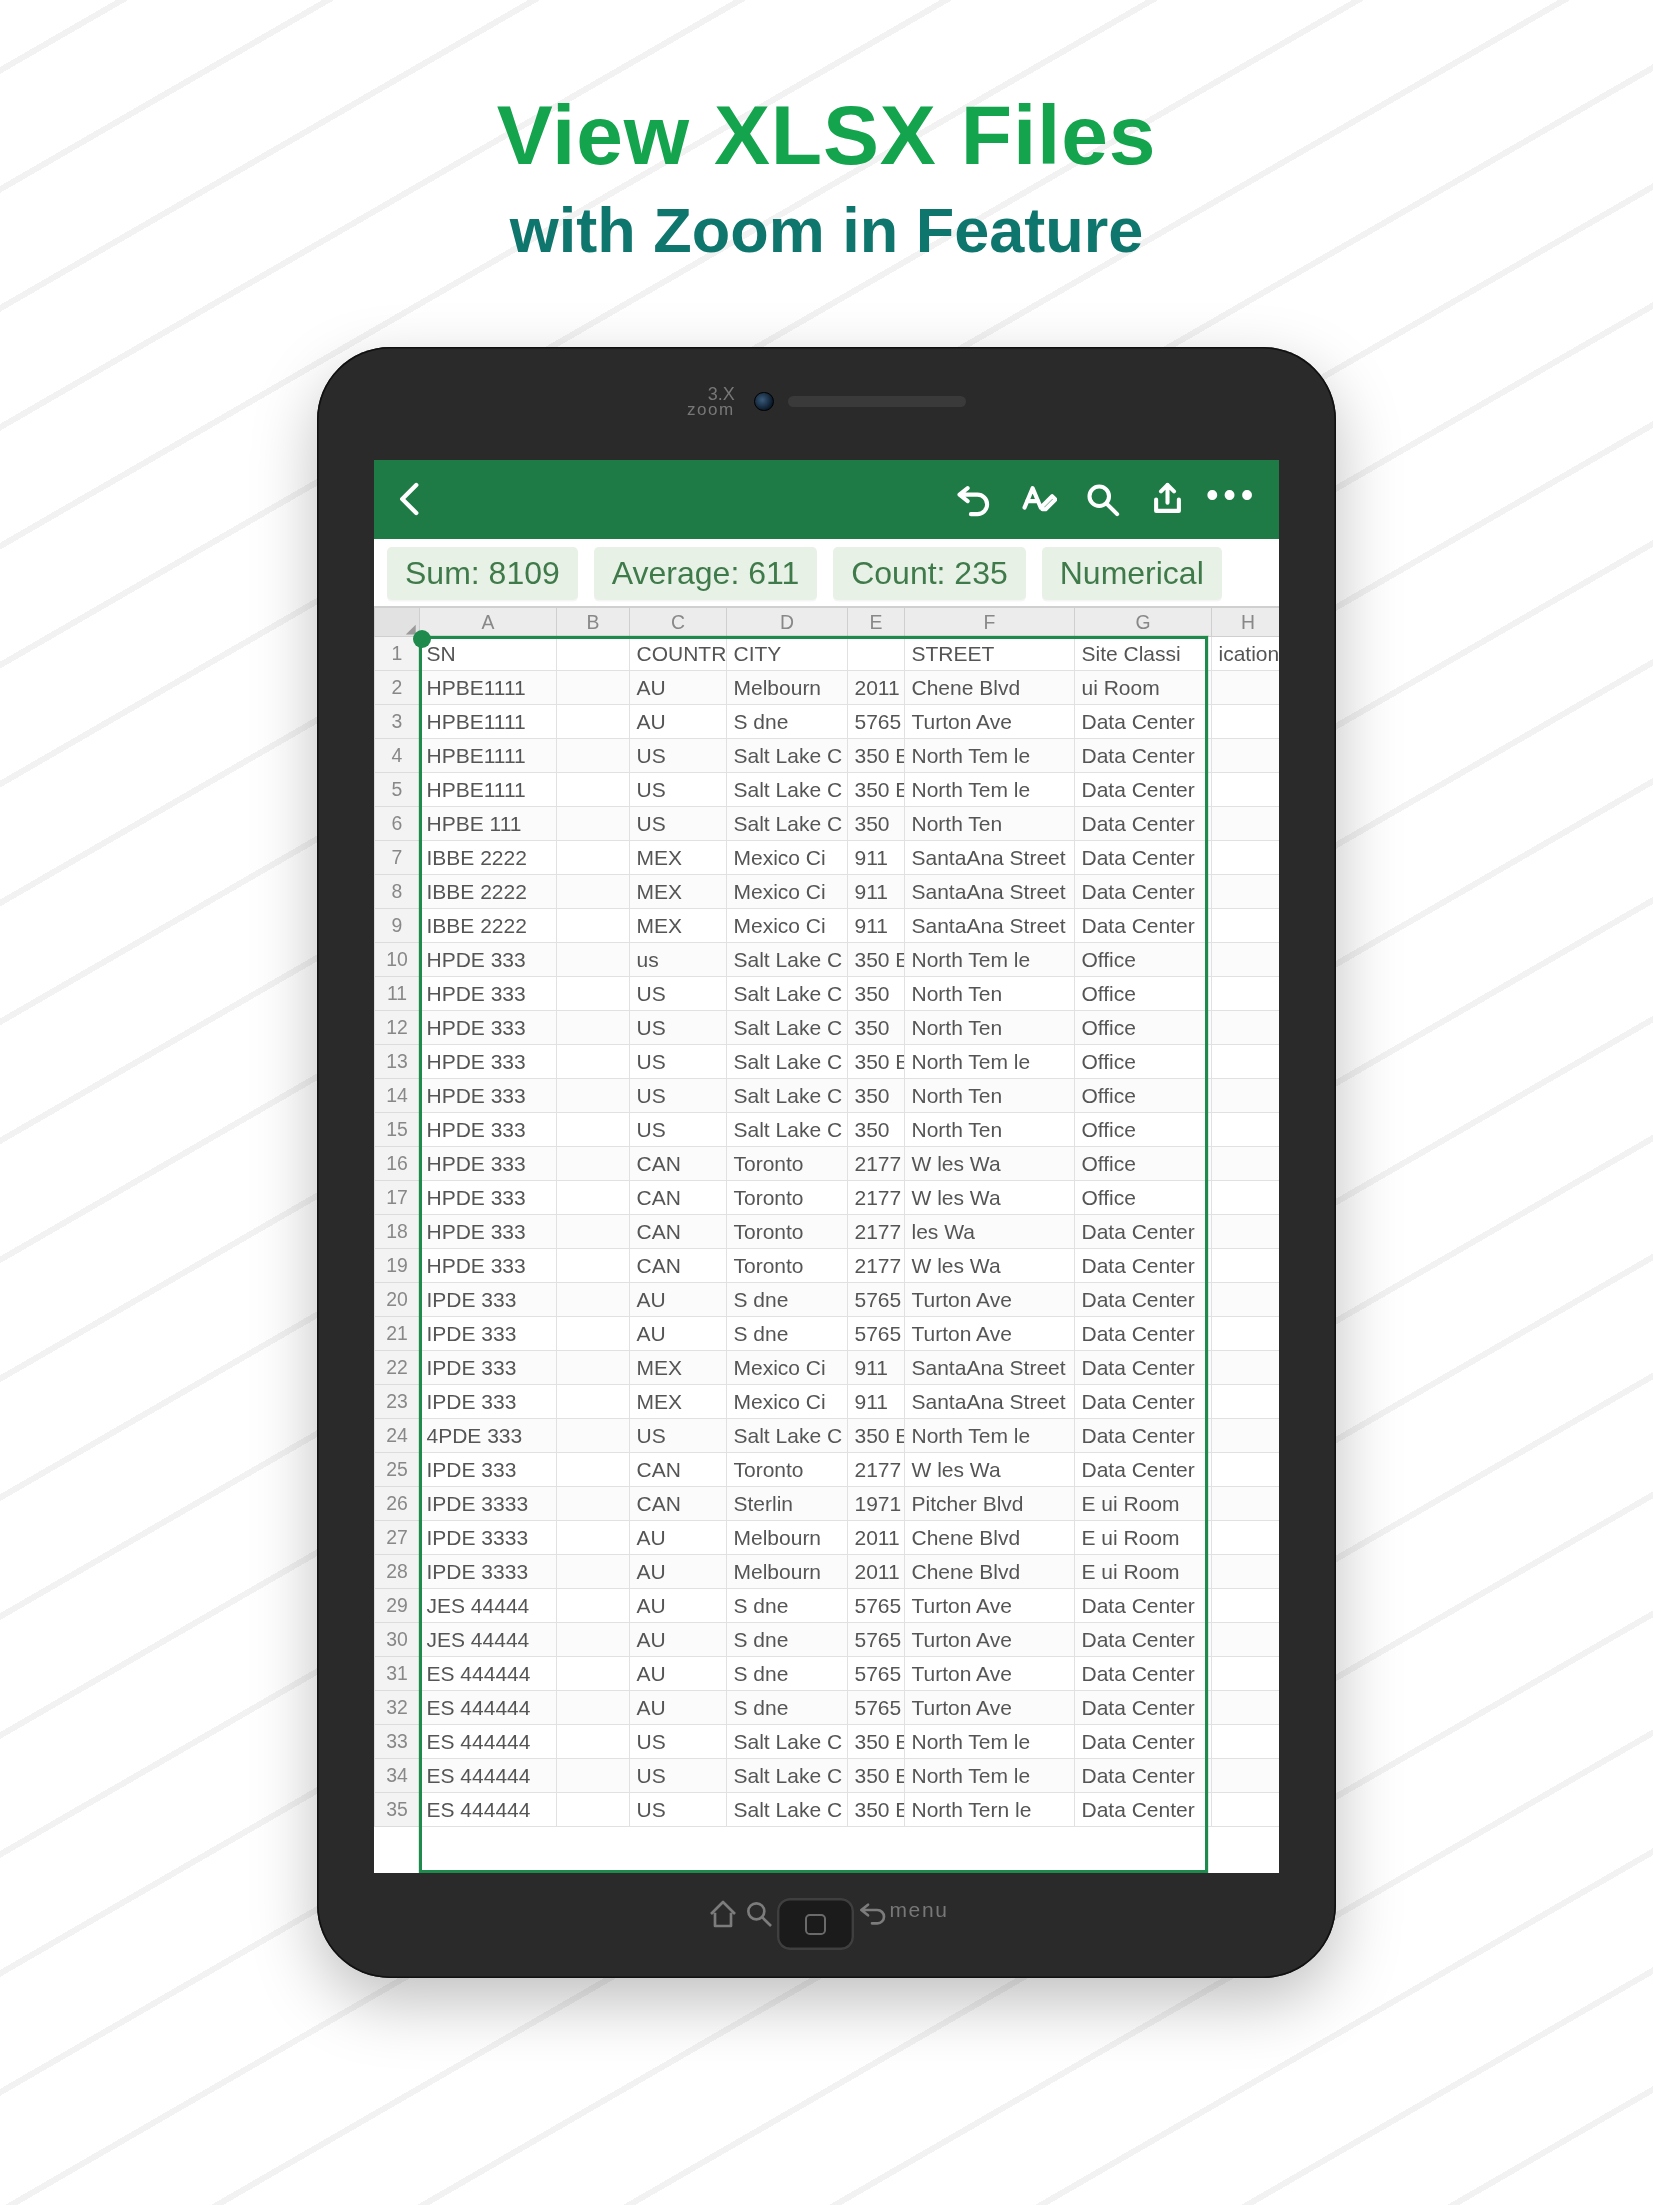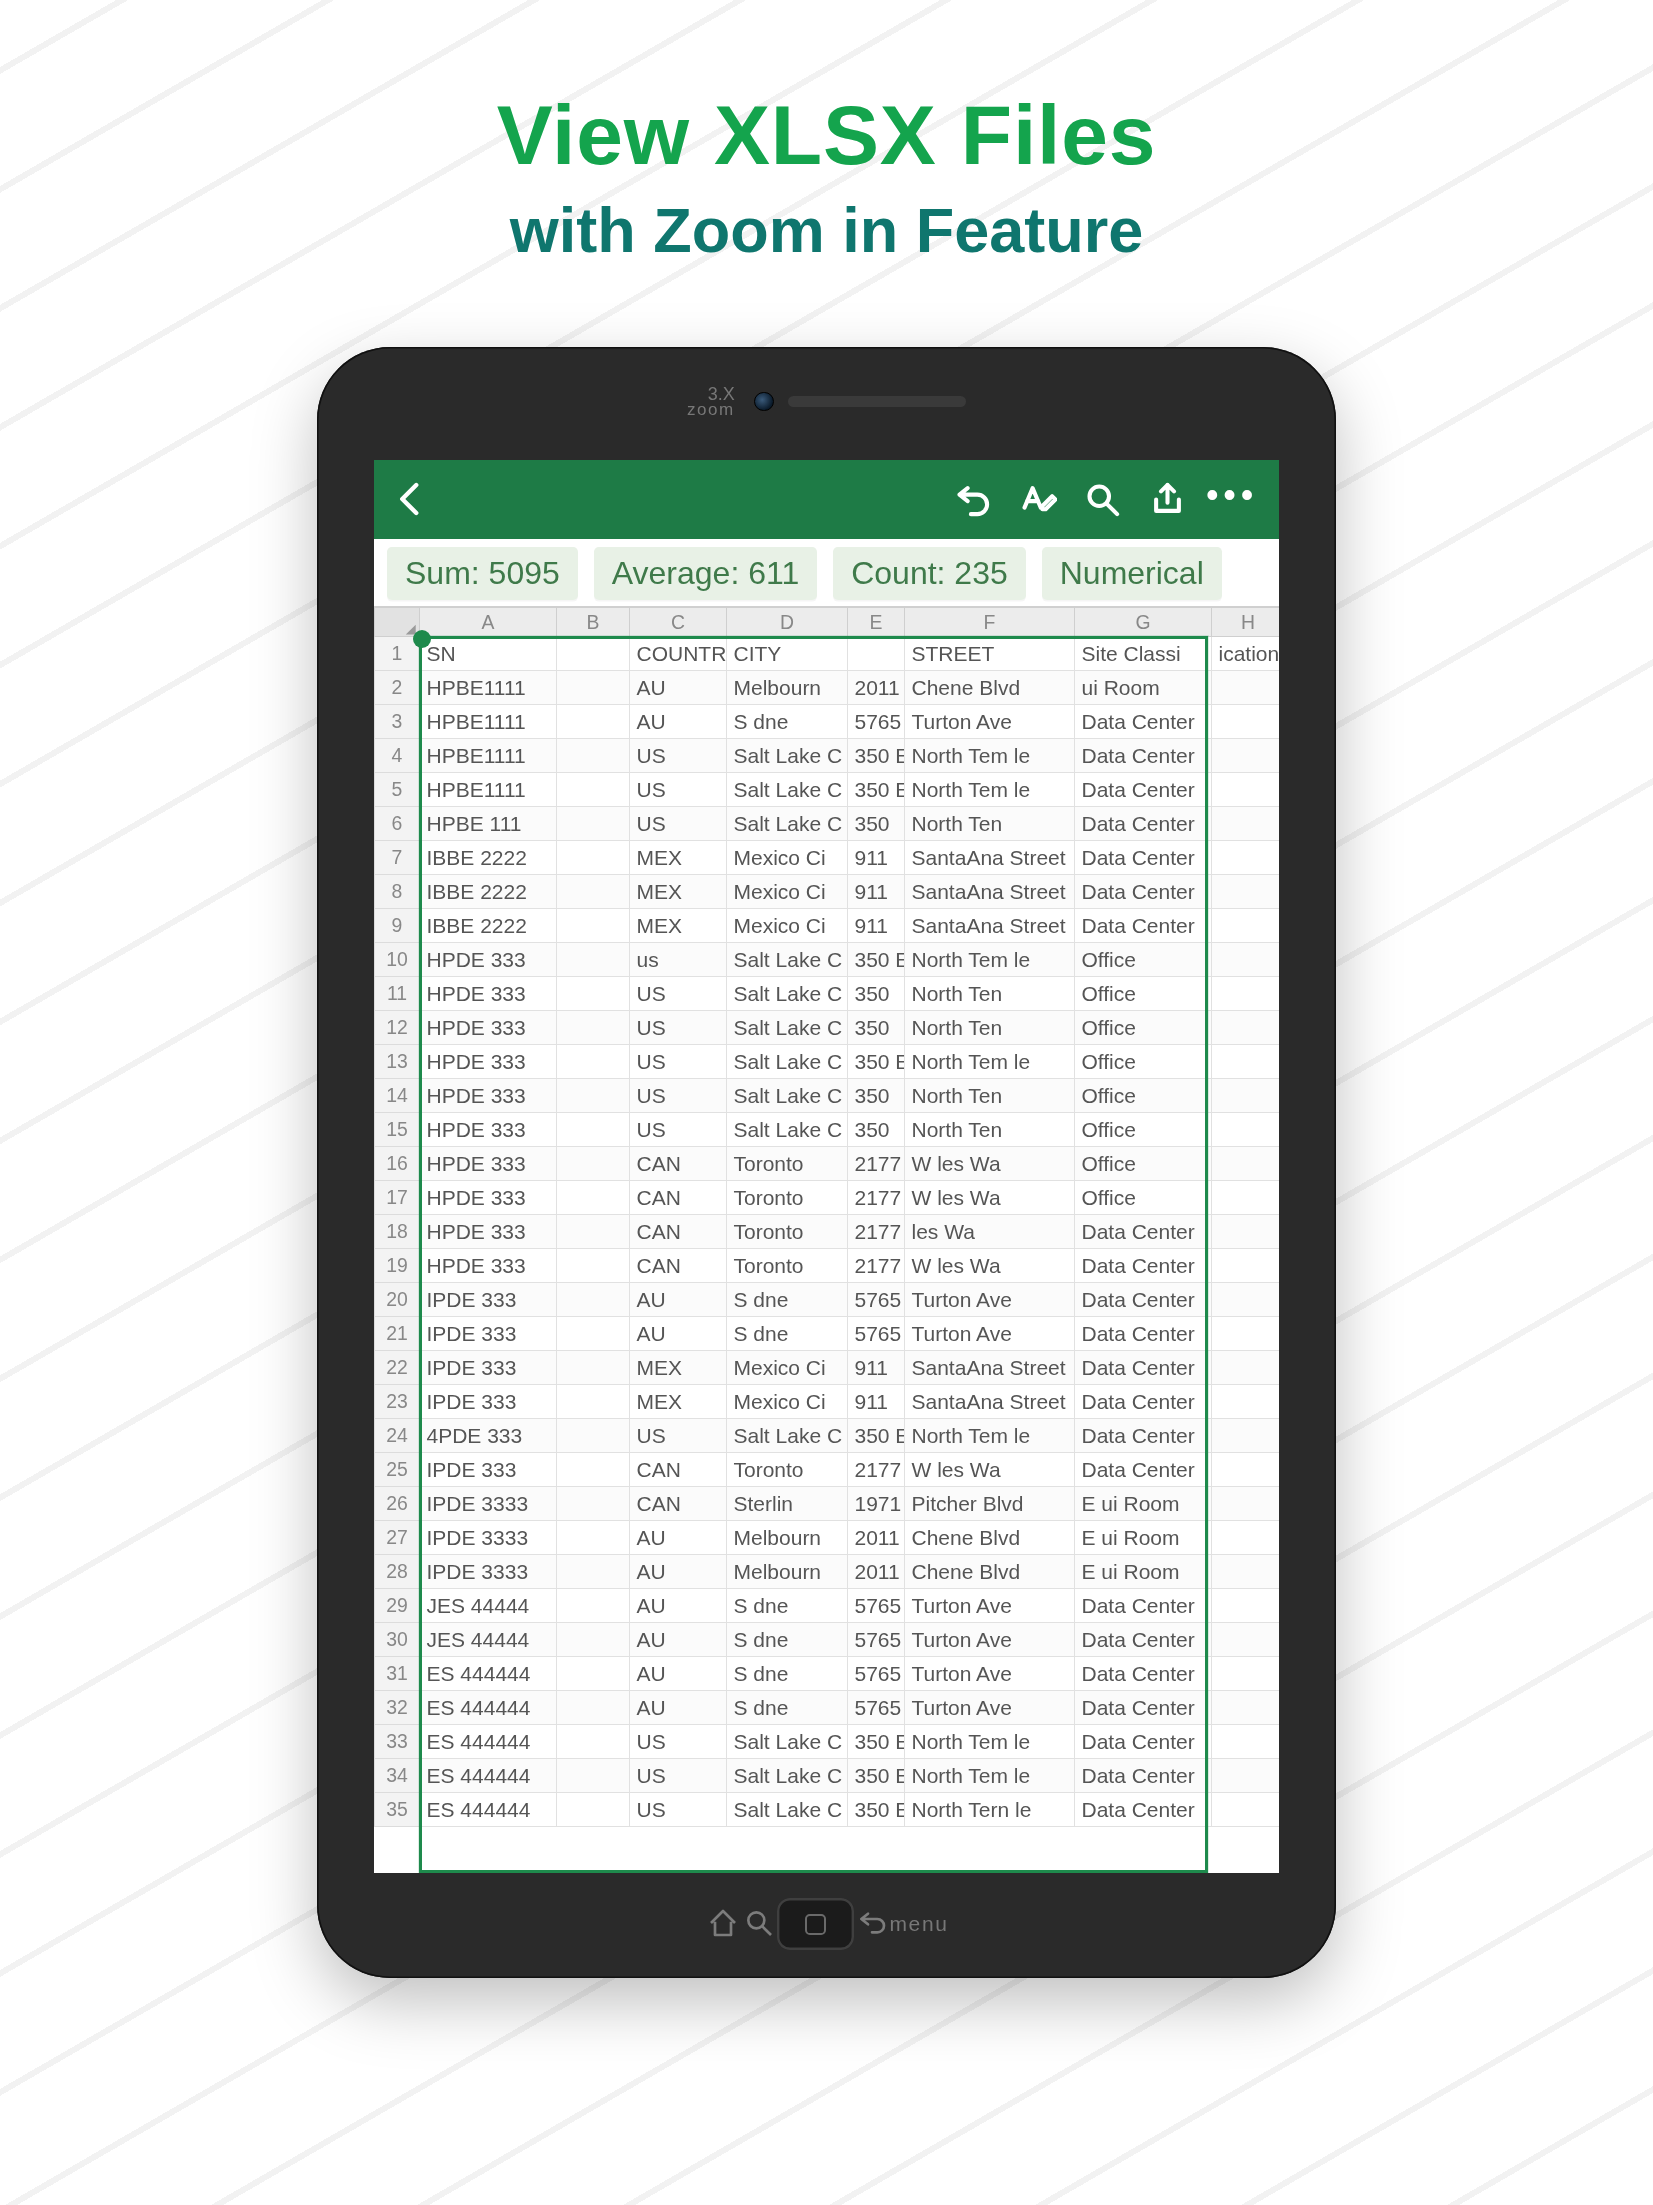--- a/index.html
+++ b/index.html
@@ -51,21 +51,21 @@
     position: absolute; top: 39px; left: 0; right: 0;
     display:flex; justify-content:center; align-items:center; gap:14.5px;
   }
   .zoom-label { color:#777; font-size:18px; margin-right:4.8px; line-height:0.9; text-align:right; }
   .zoom-label small{ display:block; font-size:17px; letter-spacing:1.6px;}
   .camera { width:19.4px; height:19.4px; border-radius:50%; background:radial-gradient(circle at 40% 40%, #3a5a7a 0%, #0a1a2a 70%); border:1.6px solid #000;}
   .speaker { width:178px; height:11.3px; border-radius:6.5px; background:#3a3a3a;}
 
   .home-row {
     position:absolute; bottom:27.4px; left:0; right:0;
-    display:flex; justify-content:center; align-items:center; 
+    display:flex; justify-content:center; 
     color:#7c7c7c;
   }
   .home-row .glyph { width:36px; text-align:center; }
   .home-chip { width:77px; height:52px; border-radius:13px; background:#1b1b1b; box-shadow: inset 0 0 0 2.4px #3f3f3f; display:flex; align-items:center; justify-content:center;}
   .home-chip .sq { width:21px; height:21px; border:2.4px solid #6a6a6a; border-radius:4.8px;}
   .home-row svg { width:32px; height:32px; }
   .menu-text { font-size:21px; color:#777; letter-spacing:1.6px;}
 
   
   .app { width:100%; height:100%; display:flex; flex-direction:column; }
@@ -185,21 +185,21 @@
           <svg viewBox="0 0 48 48" width="39" height="39">
               <path d="M24 28 V6 M16 14 L24 6 L32 14 M10 24 v14 h28 v-14"></path>
             </svg>
         </div>
         <div class="tbtn more">
           <span>•••</span>
         </div>
       </div>
 
       <div class="statsbar">
-        <div class="pill">Sum: 5095</div>
+        <div class="pill">Sum: 8109</div>
         <div class="pill">Average: 611</div>
         <div class="pill">Count: 235</div>
         <div class="pill">Numerical</div>
       </div>
 
       <div class="sheet-wrap">
         <table class="grid" id="grid">
             <colgroup>
               <col style="width:45px">
               <col style="width:137px">

